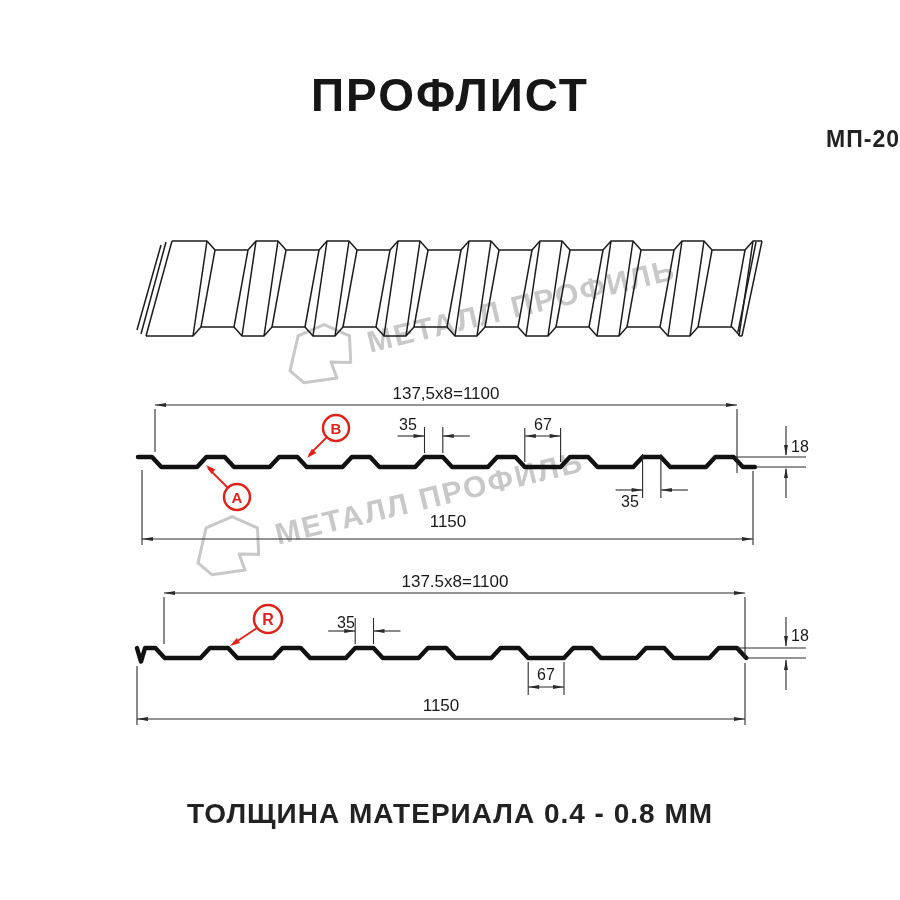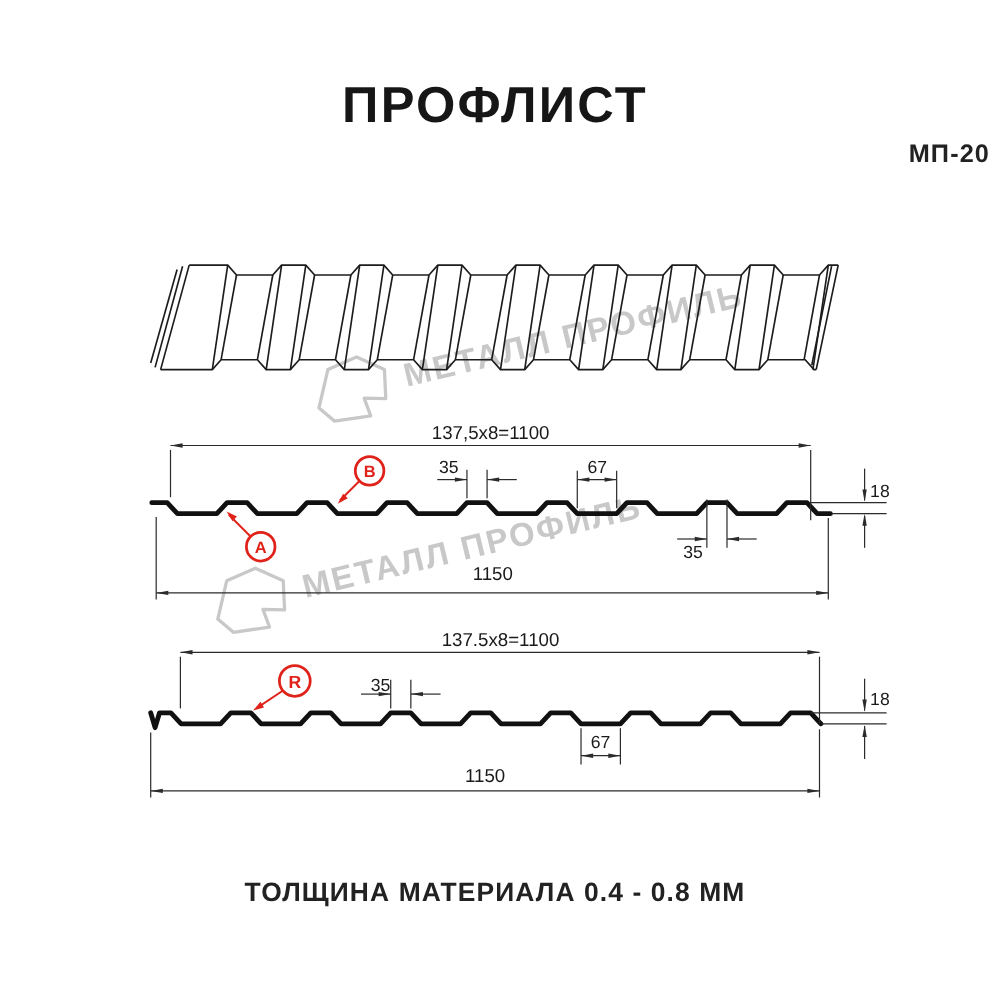--- a/index.html
+++ b/index.html
@@ -3,21 +3,21 @@
 <meta charset="utf-8">
 <style>
   html,body{margin:0;padding:0;background:#fff;}
   #stage{position:relative;width:900px;height:900px;background:#ffffff;overflow:hidden;
          font-family:"Liberation Sans",sans-serif;}
   .title{position:absolute;left:0;top:68px;width:900px;text-align:center;
          font-size:46px;font-weight:800;letter-spacing:2px;color:#161616;margin:0;}
   .subtitle{position:absolute;left:0;top:126px;width:900px;text-align:right;
          font-size:23px;font-weight:600;letter-spacing:1px;color:#222;}
   .footer-note{position:absolute;left:0;top:798px;width:900px;text-align:center;
-         font-size:24px;font-weight:600;letter-spacing:1px;color:#222;}
+         font-size:28px;font-weight:600;letter-spacing:1px;color:#222;}
   .watermark{position:absolute;display:flex;align-items:center;gap:12px;
          color:#c8c8c8;font-size:30px;font-weight:bold;letter-spacing:2px;
          white-space:nowrap;transform:rotate(-13.5deg);transform-origin:left center;z-index:1;}
   .watermark svg{flex:0 0 auto;}
   #diagram{position:absolute;left:0;top:0;z-index:2;}
   svg text{font-family:"Liberation Sans",sans-serif;fill:#1a1a1a;}
   .dimtext{font-size:16px;}
   .dimtext-lg{font-size:17px;}
   .redtext{fill:#e0231a;font-weight:bold;font-size:15px;}
   .redcirc{fill:none;stroke:#e0231a;stroke-width:2.5px;}

